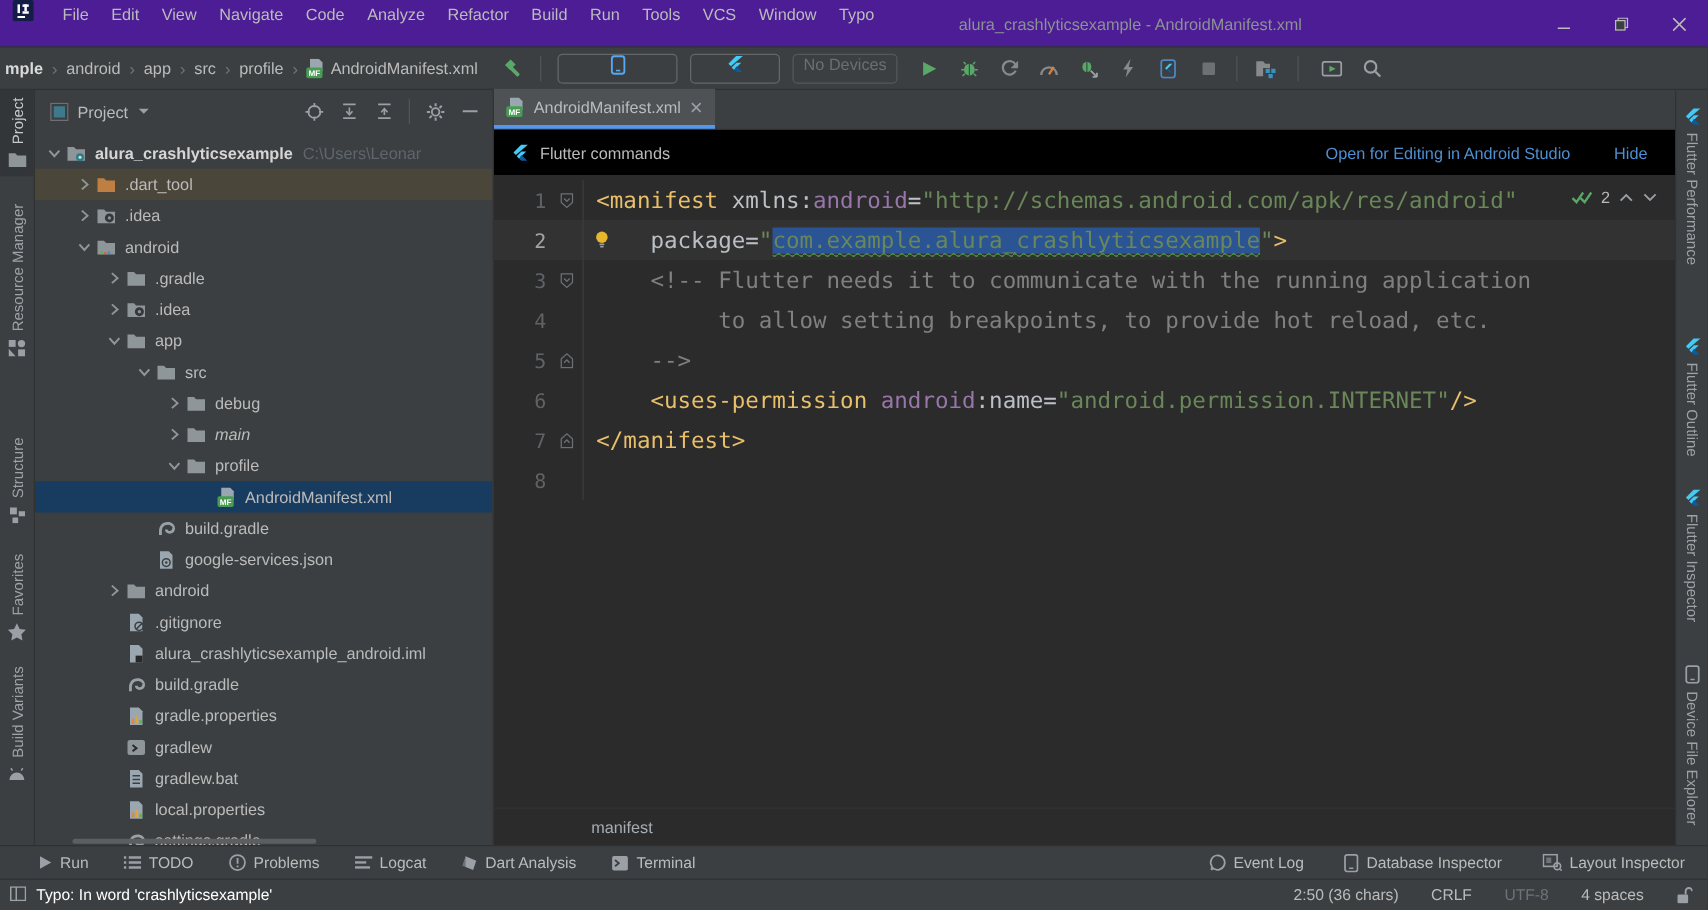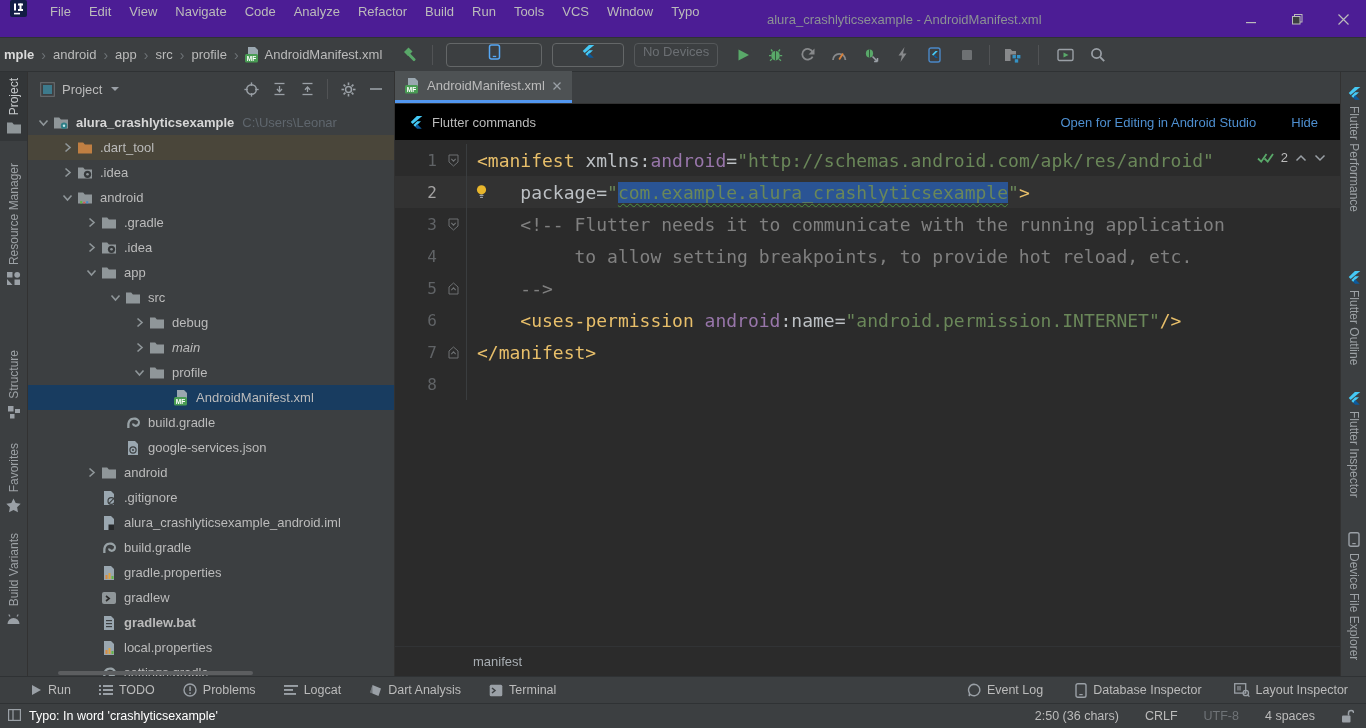--- a/index.html
+++ b/index.html
@@ -698,21 +698,21 @@
         <div class="tree-row" style="padding-left: 54px;">
           <span class="chev"></span>
           <span class="icon ticon">
             <svg width="16" height="16">
               <rect x="1" y="2" width="14" height="12" rx="2" fill="#8F9699"></rect>
               <path d="M5 6l3.2 2.5L5 11" stroke="#2b2b2b" stroke-width="1.6" fill="none"></path>
             </svg>
           </span>
           <span class="tree-label">gradlew</span>
         </div>
-        <div class="tree-row" style="padding-left: 54px; font-weight: bold;">
+        <div class="tree-row" style="padding-left: 54px;">
           <span class="chev"></span>
           <span class="icon ticon">
             <svg width="16" height="16">
               <path fill="#9aa7b0" d="M3 1h7l3 3v11H3z"></path>
               <rect x="5" y="5" width="6" height="1.2" fill="#3c3f41"></rect>
               <rect x="5" y="8" width="6" height="1.2" fill="#3c3f41"></rect>
               <rect x="5" y="11" width="6" height="1.2" fill="#3c3f41"></rect>
             </svg>
           </span>
           <span class="tree-label">gradlew.bat</span>

